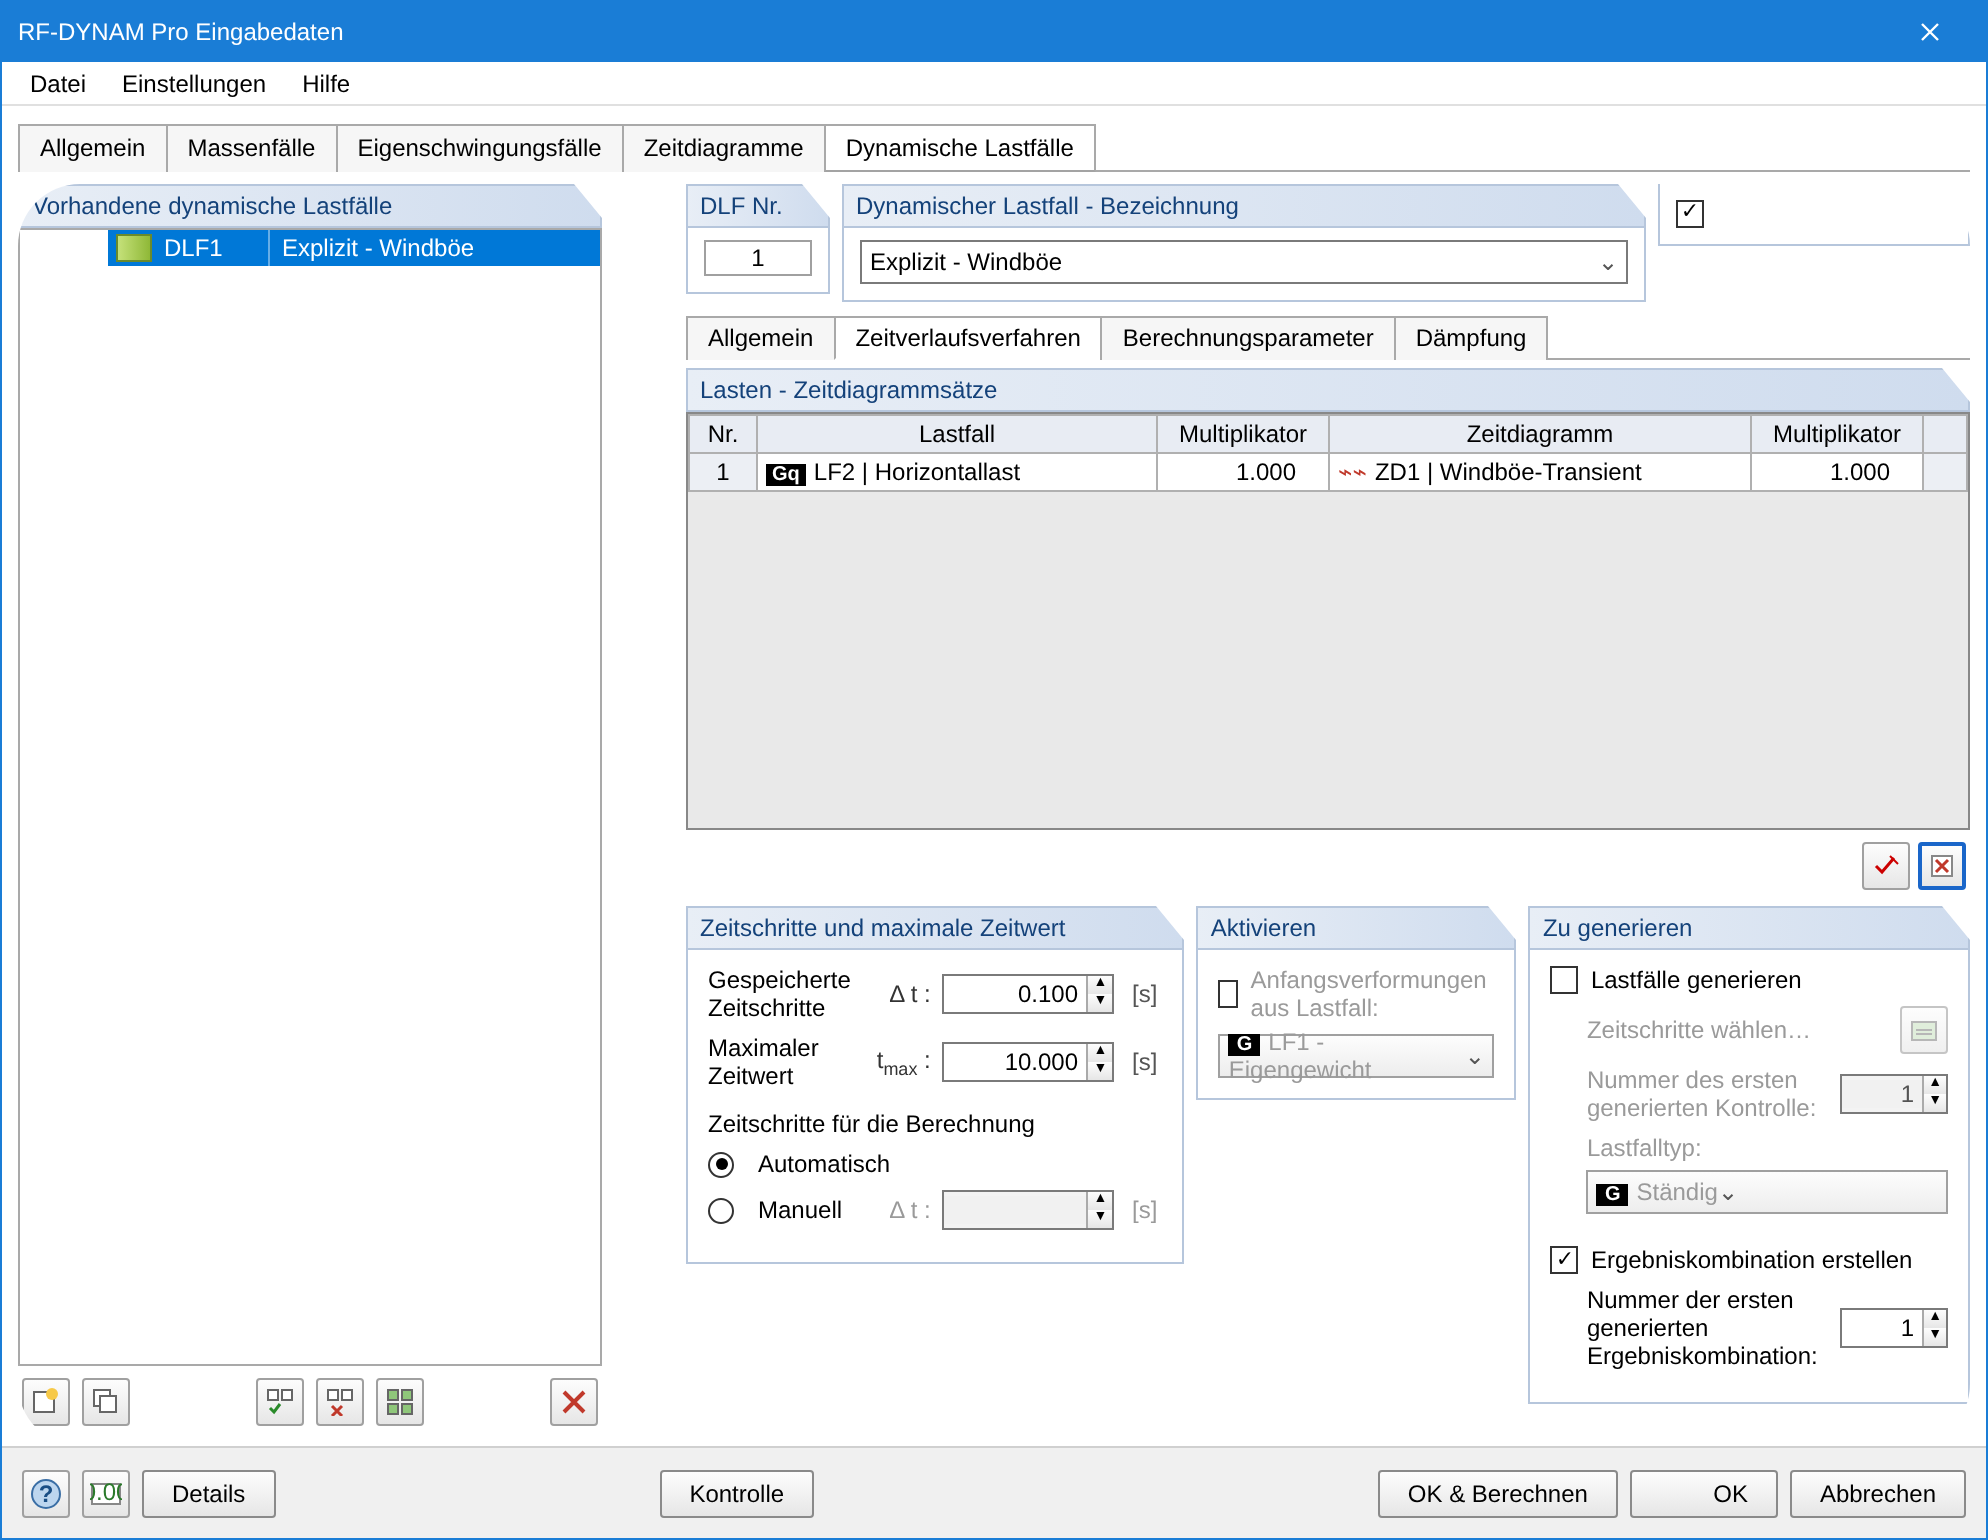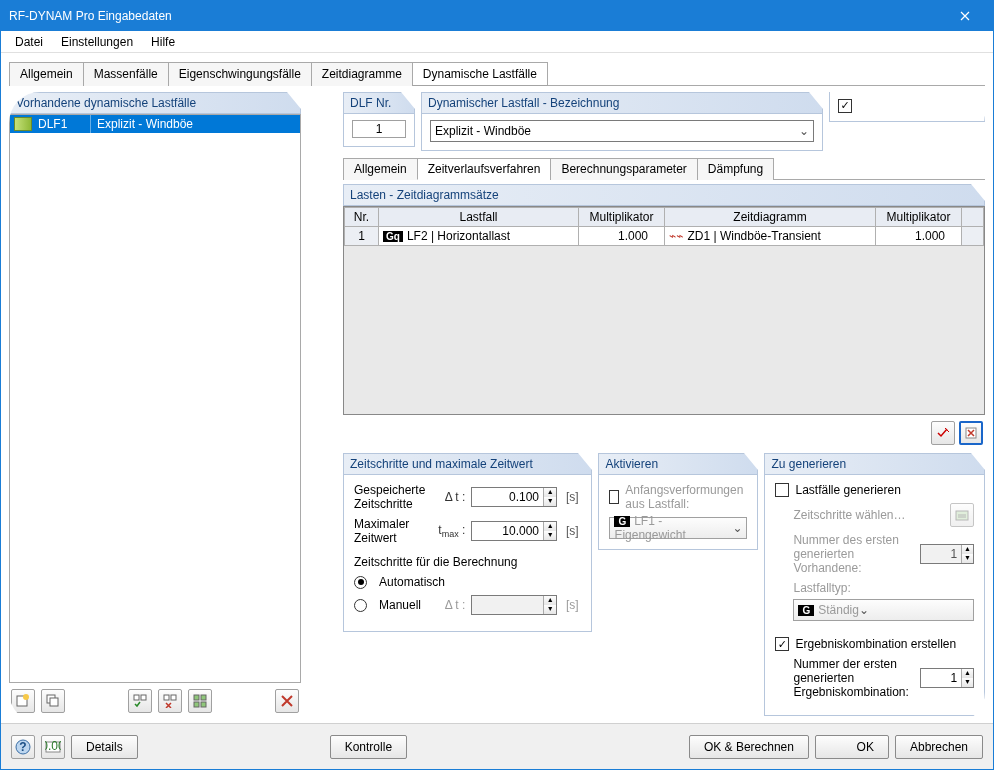--- a/index.html
+++ b/index.html
@@ -20,21 +20,21 @@
     background: linear-gradient(to right, #e8eef6, #cfdcee);
     color:#14427a; padding:3px 6px; font-weight:normal;
     border:1px solid #b6c6dc; position:relative;
   }
   .group-header::after{
     content:""; position:absolute; right:-1px; top:-1px; width:0; height:0;
     border-top:17px solid #fff; border-left:14px solid transparent;
   }
   .left-list { flex:1; border:1px solid #a9a9a9; background:#fff; overflow:auto;}
   .left-list-row { display:flex; align-items:center; height:18px;}
-  .left-list-row.selected { background:#0078d7; color:#fff;}
+  .left-list-row.selected { background:#0078d7; color:#fff;margin-left:44px;}
   .left-list-row .colorbox { width:18px; height:14px; margin:0 4px 0 4px; background:linear-gradient(to right,#c5e17a,#8fb837); border:1px solid #6a8a2b;}
   .left-list-row .code { width:54px; padding-left:2px;}
   .left-list-row .divider{ width:1px; height:100%; background:rgba(255,255,255,.4);}
   .left-list-row .desc { padding-left:6px; flex:1;}
   .left-toolbar { display:flex; gap:6px; padding:6px 2px 10px 2px; align-items:center;}
   .icon-btn { width:24px; height:24px; border:1px solid #a0a0a0; background:linear-gradient(#fdfdfd,#e6e6e6); display:flex; align-items:center; justify-content:center; cursor:default; border-radius:2px;}
   .icon-btn svg{width:14px;height:14px;}
   .right-pane { flex:1; display:flex; flex-direction:column; overflow:hidden;padding-left:36px;}
   .top-strip { display:flex; gap:6px;}
   .group { display:flex; flex-direction:column;}
@@ -325,21 +325,21 @@
                 <div class="form-row" style="padding-left:18px;">
                   <span class="disabled" style="flex:1">Zeitschritte wählen…</span>
                   <div class="icon-btn" style="opacity:.6">
                       <svg viewBox="0 0 14 14">
                         <rect x="1" y="3" width="12" height="9" fill="#cde3c4" stroke="#888"></rect>
                         <path d="M3 7 h8 M3 9 h8" stroke="#888"></path>
                       </svg>
                     </div>
                 </div>
                 <div class="form-row" style="padding-left:18px;">
-                  <span class="disabled" style="flex:1">Nummer des ersten generierten Vorhandene:</span>
+                  <span class="disabled" style="flex:1">Nummer des ersten generierten Kontrolle:</span>
                   <div class="num-input" style="width:54px;background:#f3f3f3">
                     <input disabled="" value="1" style="">
                     <div class="spin">
                         <div>▲</div>
                         <div>▼</div>
                       </div>
                   </div>
                 </div>
                 <div style="padding-left:18px;margin-bottom:4px;" class="disabled">Lastfalltyp:</div>
                 <div class="combo-full disabled" style="margin-left:18px;">

